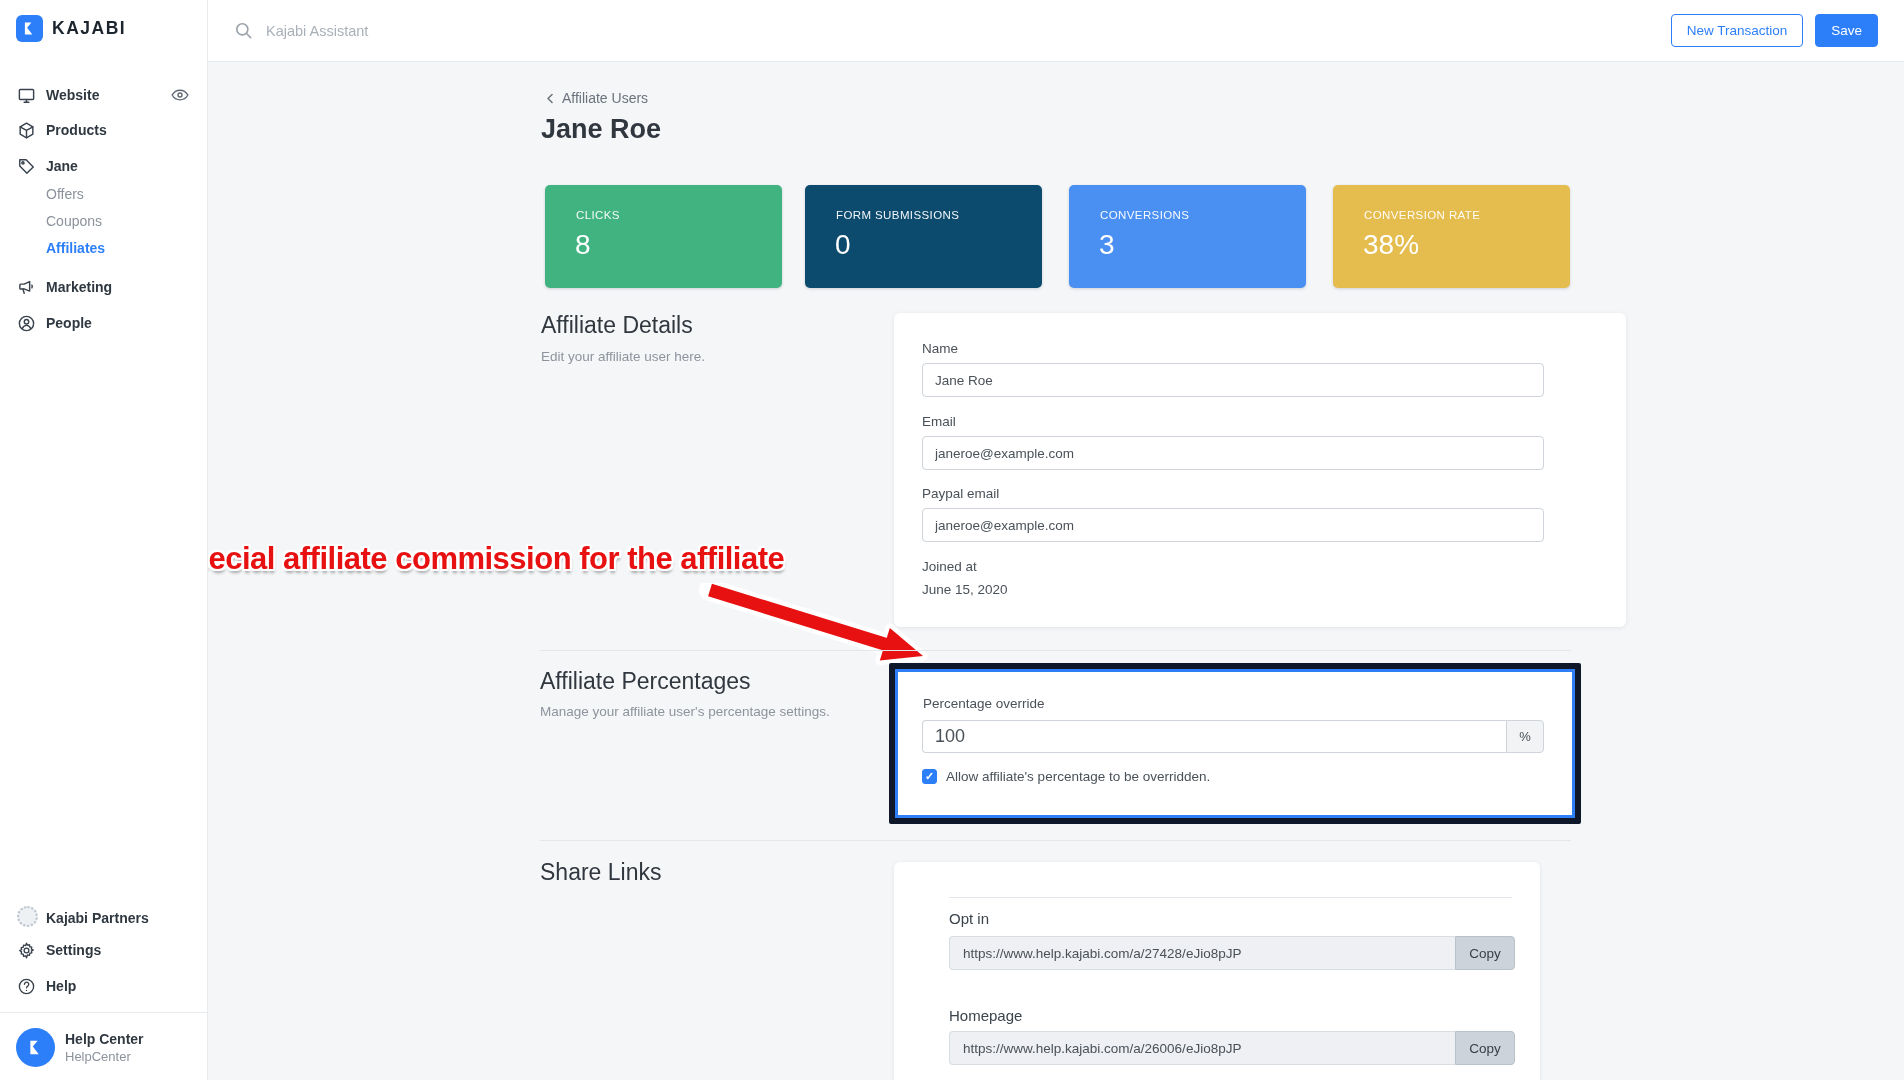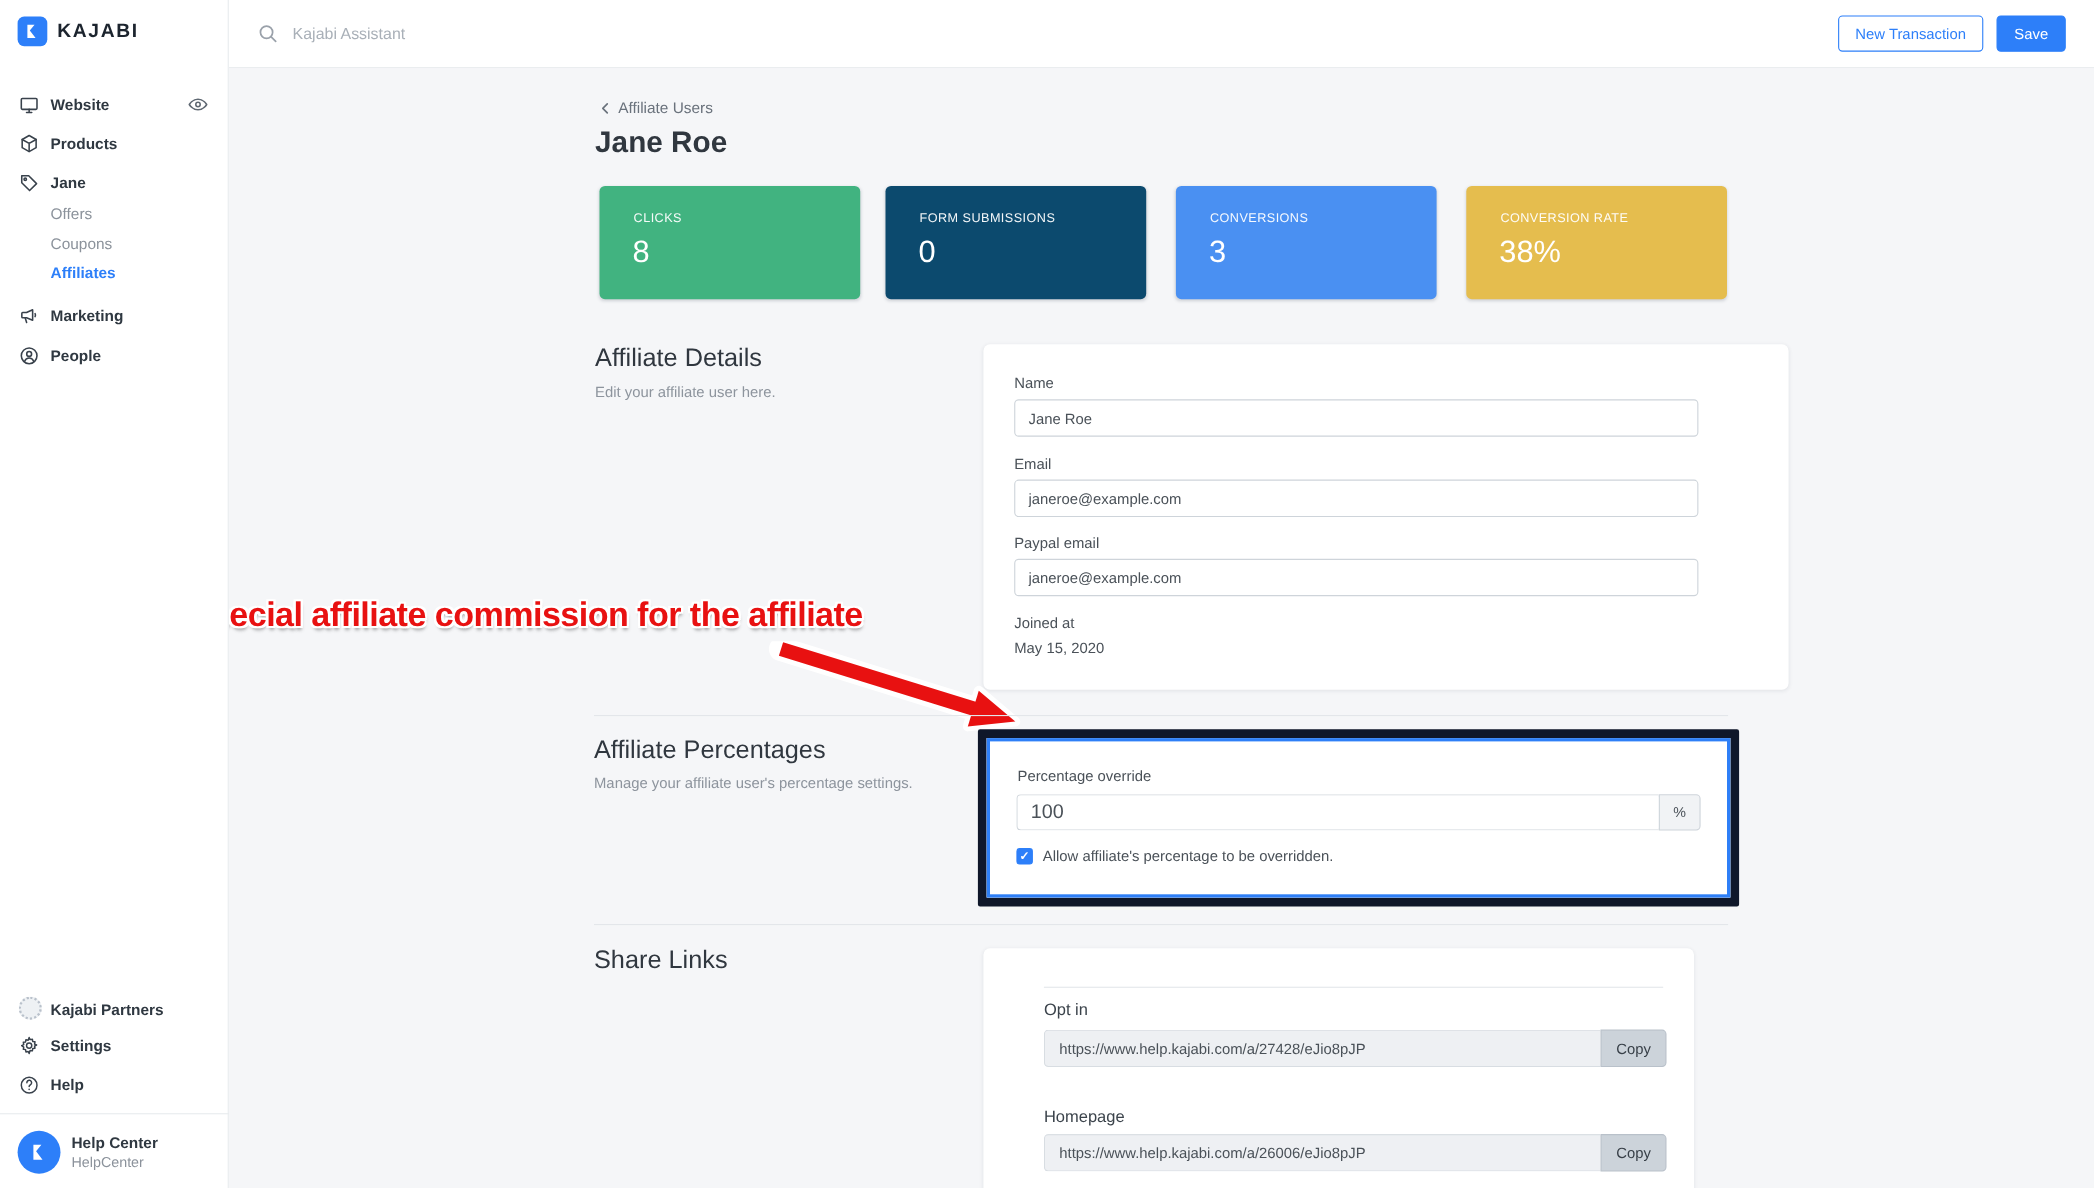--- a/index.html
+++ b/index.html
@@ -45,21 +45,21 @@
   
   .main { position:absolute; left:208px; top:62px; width:1696px; height:1018px;
     background:#f5f6f8; overflow:hidden; }
   .abs { position:absolute; }
 
   .breadcrumb { left:335px; top:28px; display:flex; align-items:center; gap:4px;
     color:#6a727c; font-size:14px; cursor:pointer; }
   .crumb-icon { width:15px; height:15px; color:#6a727c; }
   .page-title { left:333px; top:52px; font-size:27px; font-weight:600; color:#30373f; }
 
-  .stat-card { top:107px; width:237px; height:103px; border-radius:5px;
+  .stat-card { top:123px; width:237px; height:103px; border-radius:5px;
     box-shadow:0 1px 3px rgba(30,40,60,.18); color:#fff; }
   .stat-label { position:absolute; left:31px; top:24px; font-size:11.5px; font-weight:500;
     letter-spacing:.4px; color:rgba(255,255,255,.95); }
   .stat-value { position:absolute; left:30px; top:44px; font-size:28px; font-weight:400; }
 
   .section-heading { font-size:23px; font-weight:500; color:#30373f; }
   .section-sub { font-size:13.5px; color:#8d949d; line-height:18px; }
   .hr { height:1px; background:#e3e6ea; }
 
   .card { background:#fff; border-radius:6px; box-shadow:0 1px 4px rgba(20,30,50,.09); }
@@ -67,21 +67,21 @@
   .text-input { position:absolute; height:34px; border:1px solid #ced4da; border-radius:4px;
     background:#fff; font-family:"Liberation Sans", sans-serif; font-size:13.5px; color:#4a5158;
     padding:0 12px; outline:none; width:622px; }
   .static-value { position:absolute; font-size:13.5px; color:#4a5158; }
 
   .annotation-text { left:-108px; top:479px; font-size:31px; font-weight:700; letter-spacing:-.5px;
     white-space:nowrap;
     text-shadow:-2px -2px 0 #fff, 2px -2px 0 #fff, -2px 2px 0 #fff, 2px 2px 0 #fff,
       0 -2px 0 #fff, 0 2px 0 #fff, -2px 0 0 #fff, 2px 0 0 #fff, 1px 4px 3px rgba(60,60,60,.45); }
 
-  .redbox { left:681px; top:601px; width:692px; height:161px; border:8px solid #0f172a;
+  .redbox { left:681px; top:601px; width:692px; height:161px; border:6px solid #0f172a;
     border-radius:2px; background:transparent; }
   .redbox-inner { position:absolute; inset:0; background:#fff; border:3px solid #2e7ff7; }
   .pct-group { position:absolute; left:24px; top:48px; width:622px; height:33px; display:flex; }
   .pct-input { flex:1; border:1px solid #ced4da; border-right:none; border-radius:4px 0 0 4px;
     font-family:"Liberation Sans", sans-serif; font-size:18px; color:#4a5158; padding:0 12px; outline:none; }
   .pct-suffix { width:38px; background:#f1f3f5; border:1px solid #ced4da; border-radius:0 4px 4px 0;
     display:flex; align-items:center; justify-content:center; font-size:13px; color:#4a5158; }
   .chk-row { position:absolute; left:24px; top:97px; display:flex; align-items:center; gap:9px; }
   .checkbox { width:15px; height:15px; border-radius:3px; border:1px solid #2d7ff9; background:#fff;
     display:flex; align-items:center; justify-content:center; font-size:11px; color:#fff; cursor:pointer; }
@@ -266,21 +266,21 @@
     <div class="abs section-sub" style="left:333px; top:286px;">Edit your affiliate user here.</div>
 
     <div class="abs card" style="left:686px; top:251px; width:732px; height:314px;">
       <div class="field-label" style="left:28px; top:28px;">Name</div>
       <input class="text-input" style="left: 28px; top: 50px;" type="text" value="Jane Roe">
       <div class="field-label" style="left:28px; top:101px;">Email</div>
       <input class="text-input" style="left: 28px; top: 123px;" type="text" value="janeroe@example.com">
       <div class="field-label" style="left:28px; top:173px;">Paypal email</div>
       <input class="text-input" style="left: 28px; top: 195px;" type="text" value="janeroe@example.com">
       <div class="field-label" style="left:28px; top:246px;">Joined at</div>
-      <div class="static-value" style="left:28px; top:269px;">May 15, 2020</div>
+      <div class="static-value" style="left:28px; top:269px;">June 15, 2020</div>
     </div>
 
     <div class="abs annotation-text" style="color: rgb(232, 17, 17);">Give special affiliate commission for the affiliate</div>
     <svg class="abs" style="left:487px; top:521px;" width="240" height="85" viewBox="0 0 240 85">
       <g>
         <line x1="15" y1="7" x2="196" y2="63" stroke="#ffffff" stroke-width="22" stroke-linecap="round"></line>
         <polygon points="228,73 184.8,77.4 194.8,45" fill="#ffffff" stroke="#ffffff" stroke-width="9" stroke-linejoin="round"></polygon>
       </g>
       <g>
         <line x1="15" y1="7" x2="196" y2="63" stroke="#e81111" stroke-width="13"></line>

